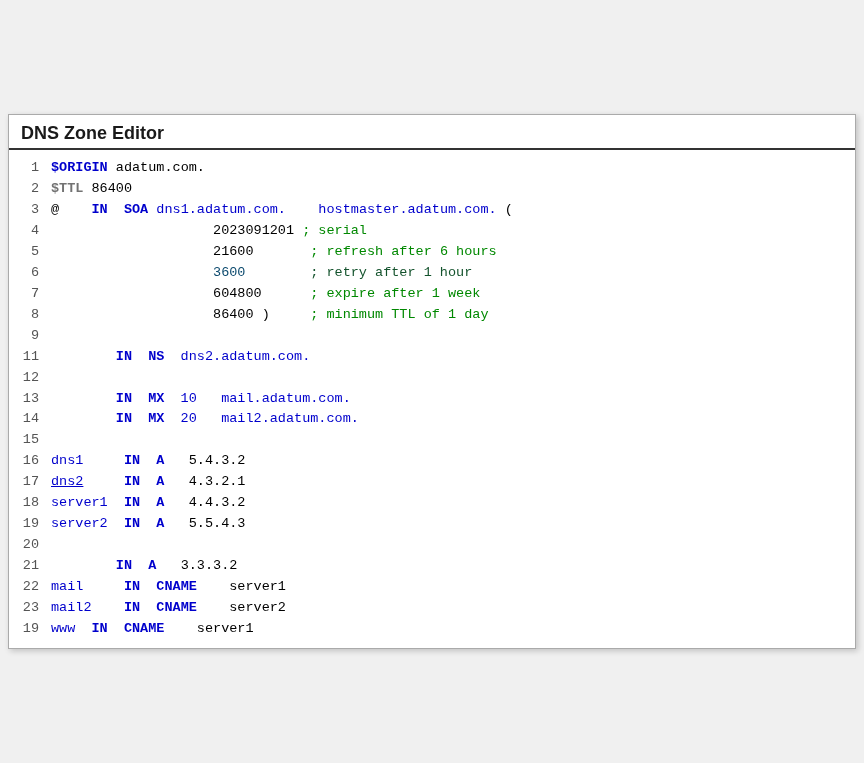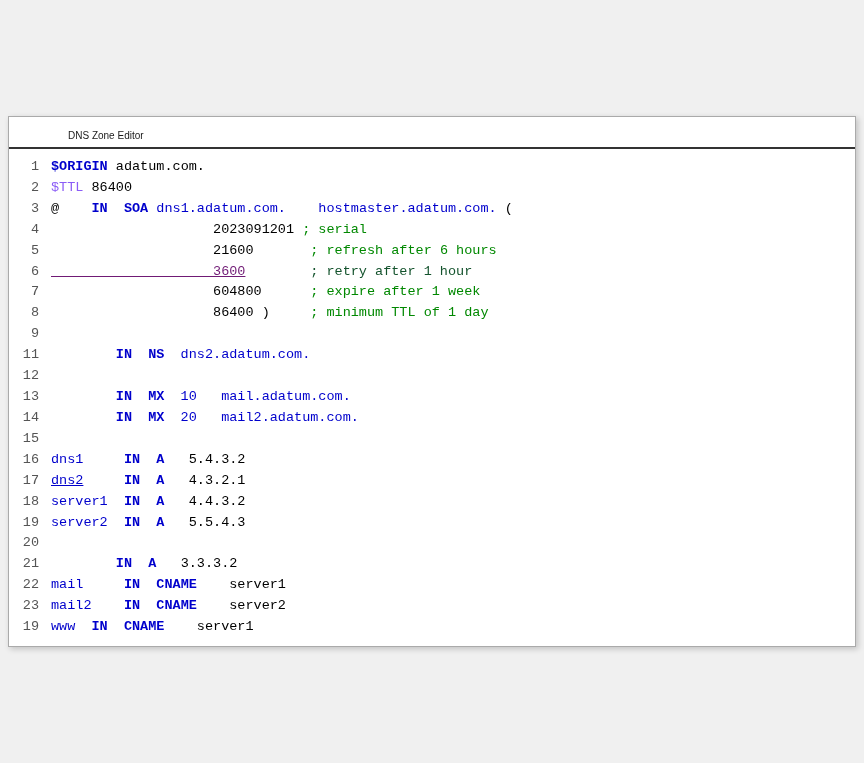--- a/index.html
+++ b/index.html
@@ -25,25 +25,24 @@
       box-shadow: 2px 2px 6px rgba(0,0,0,0.2);
     }
 
     .title-bar {
       background: #ffffff;
       padding: 8px 12px 4px 12px;
       border-bottom: 2px solid #333333;
     }
 
     .title-bar-text {
-      font-size: 10px;
-      font-weight: normal;
+      font-size: 18px;
+      font-weight: bold;
       color: #1a1a1a;
       font-family: Arial, sans-serif;
-      margin-left: 47px;
     }
 
     .editor-area {
       padding: 8px 0;
       font-family: 'Courier New', Courier, monospace;
       font-size: 13.5px;
       line-height: 1.55;
       background: #ffffff;
     }
 
@@ -76,37 +75,37 @@
   <div class="title-bar">
     <span class="title-bar-text">DNS Zone Editor</span>
   </div>
   <div class="editor-area" id="editor">
       <div class="line">
         <span class="line-num">1</span>
         <span class="line-content"><span style="color: rgb(0, 0, 204); font-weight: bold;">$ORIGIN</span><span style="color: rgb(0, 0, 0);"> adatum.com.</span></span>
       </div>
       <div class="line">
         <span class="line-num">2</span>
-        <span class="line-content"><span style="color: #8b5cf6; font-weight: normal;">$TTL</span><span style="color: rgb(0, 0, 0);"> 86400</span></span>
+        <span class="line-content"><span style="color: #737373; font-weight: bold;">$TTL</span><span style="color: rgb(0, 0, 0);"> 86400</span></span>
       </div>
       <div class="line">
         <span class="line-num">3</span>
         <span class="line-content"><span style="color: rgb(0, 0, 0);">@</span><span>    </span><span style="color: rgb(0, 0, 204); font-weight: bold;">IN</span><span>  </span><span style="color: rgb(0, 0, 204); font-weight: bold;">SOA</span><span style="color: rgb(0, 0, 204);"> dns1.adatum.com.</span><span style="color: rgb(0, 0, 204);">    hostmaster.adatum.com.</span><span style="color: rgb(0, 0, 0);"> (</span></span>
       </div>
       <div class="line">
         <span class="line-num">4</span>
         <span class="line-content"><span style="color: rgb(0, 0, 0);">                    2023091201</span><span style="color: rgb(0, 136, 0);"> ; serial</span></span>
       </div>
       <div class="line">
         <span class="line-num">5</span>
         <span class="line-content"><span style="color: rgb(0, 0, 0);">                    21600</span><span style="color: rgb(0, 136, 0);">       ; refresh after 6 hours</span></span>
       </div>
       <div class="line">
         <span class="line-num">6</span>
-        <span class="line-content"><span style="color: #701a75; text-decoration: underline;">                    3600</span><span style="color: #14532d;">        ; retry after 1 hour</span></span>
+        <span class="line-content"><span style="color: #0c4a6e;">                    3600</span><span style="color: #14532d;">        ; retry after 1 hour</span></span>
       </div>
       <div class="line">
         <span class="line-num">7</span>
         <span class="line-content"><span style="color: rgb(0, 0, 0);">                    604800</span><span style="color: rgb(0, 136, 0);">      ; expire after 1 week</span></span>
       </div>
       <div class="line">
         <span class="line-num">8</span>
         <span class="line-content"><span style="color: rgb(0, 0, 0);">                    86400 )</span><span style="color: rgb(0, 136, 0);">     ; minimum TTL of 1 day</span></span>
       </div>
       <div class="line">

